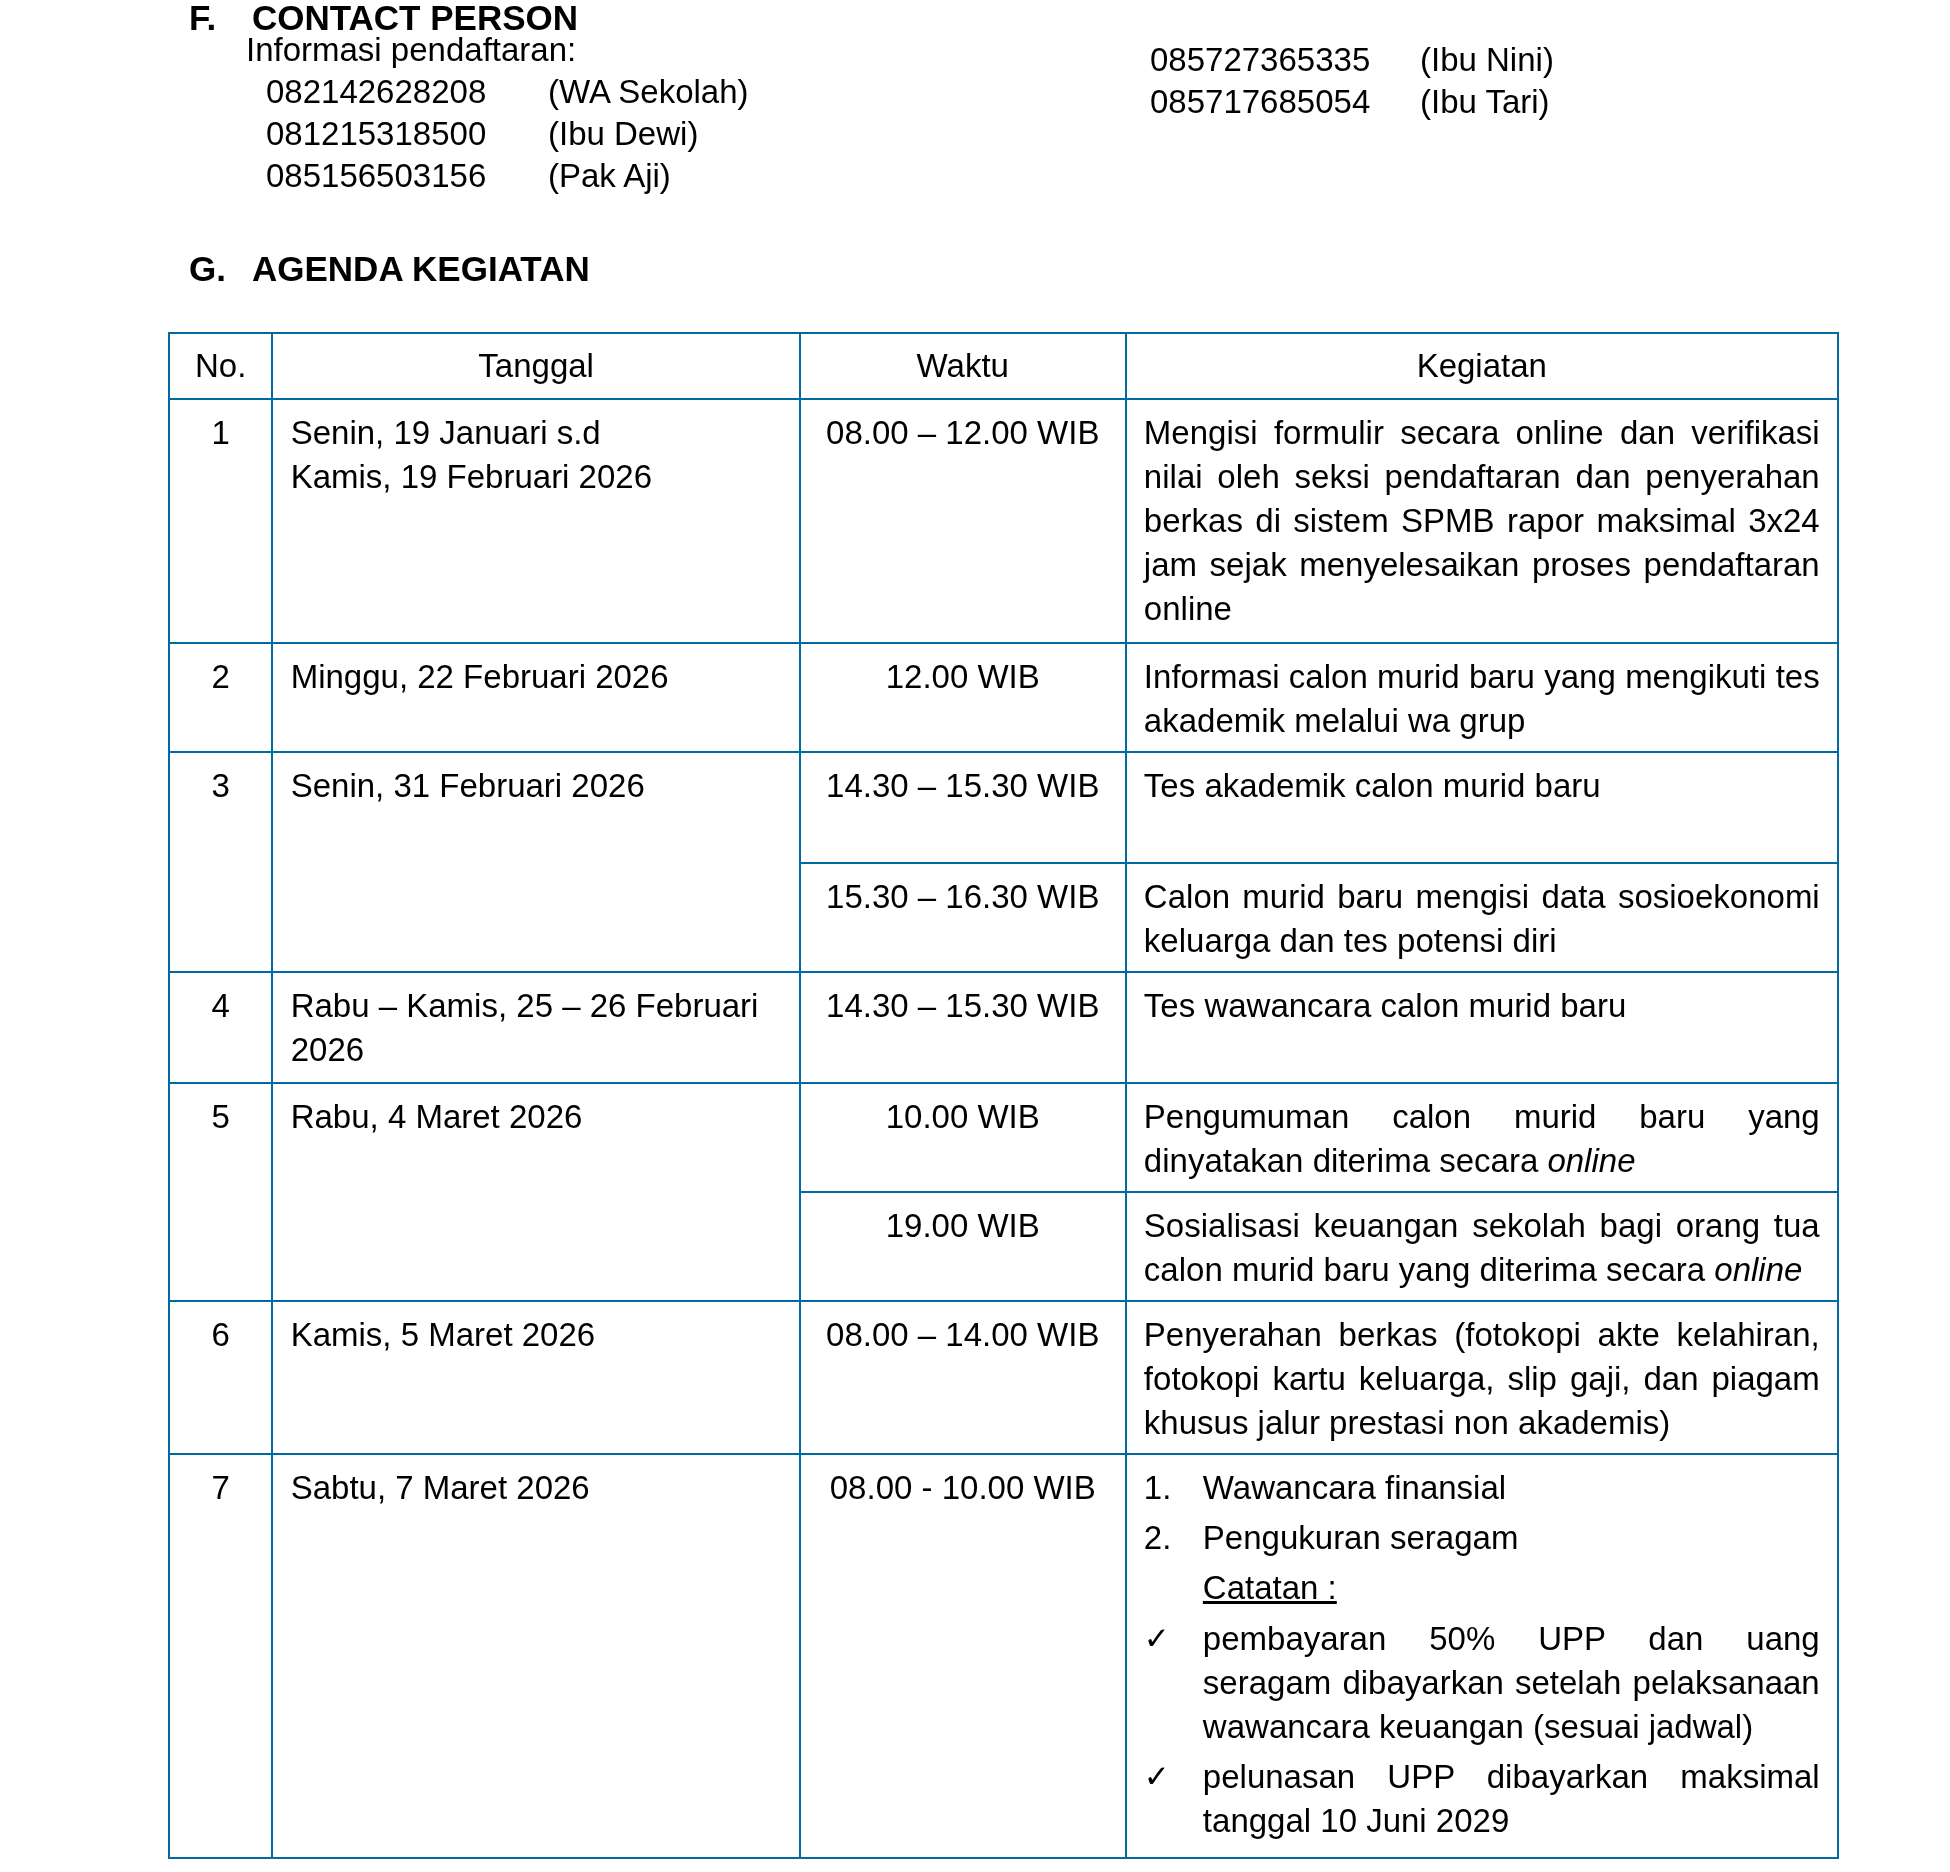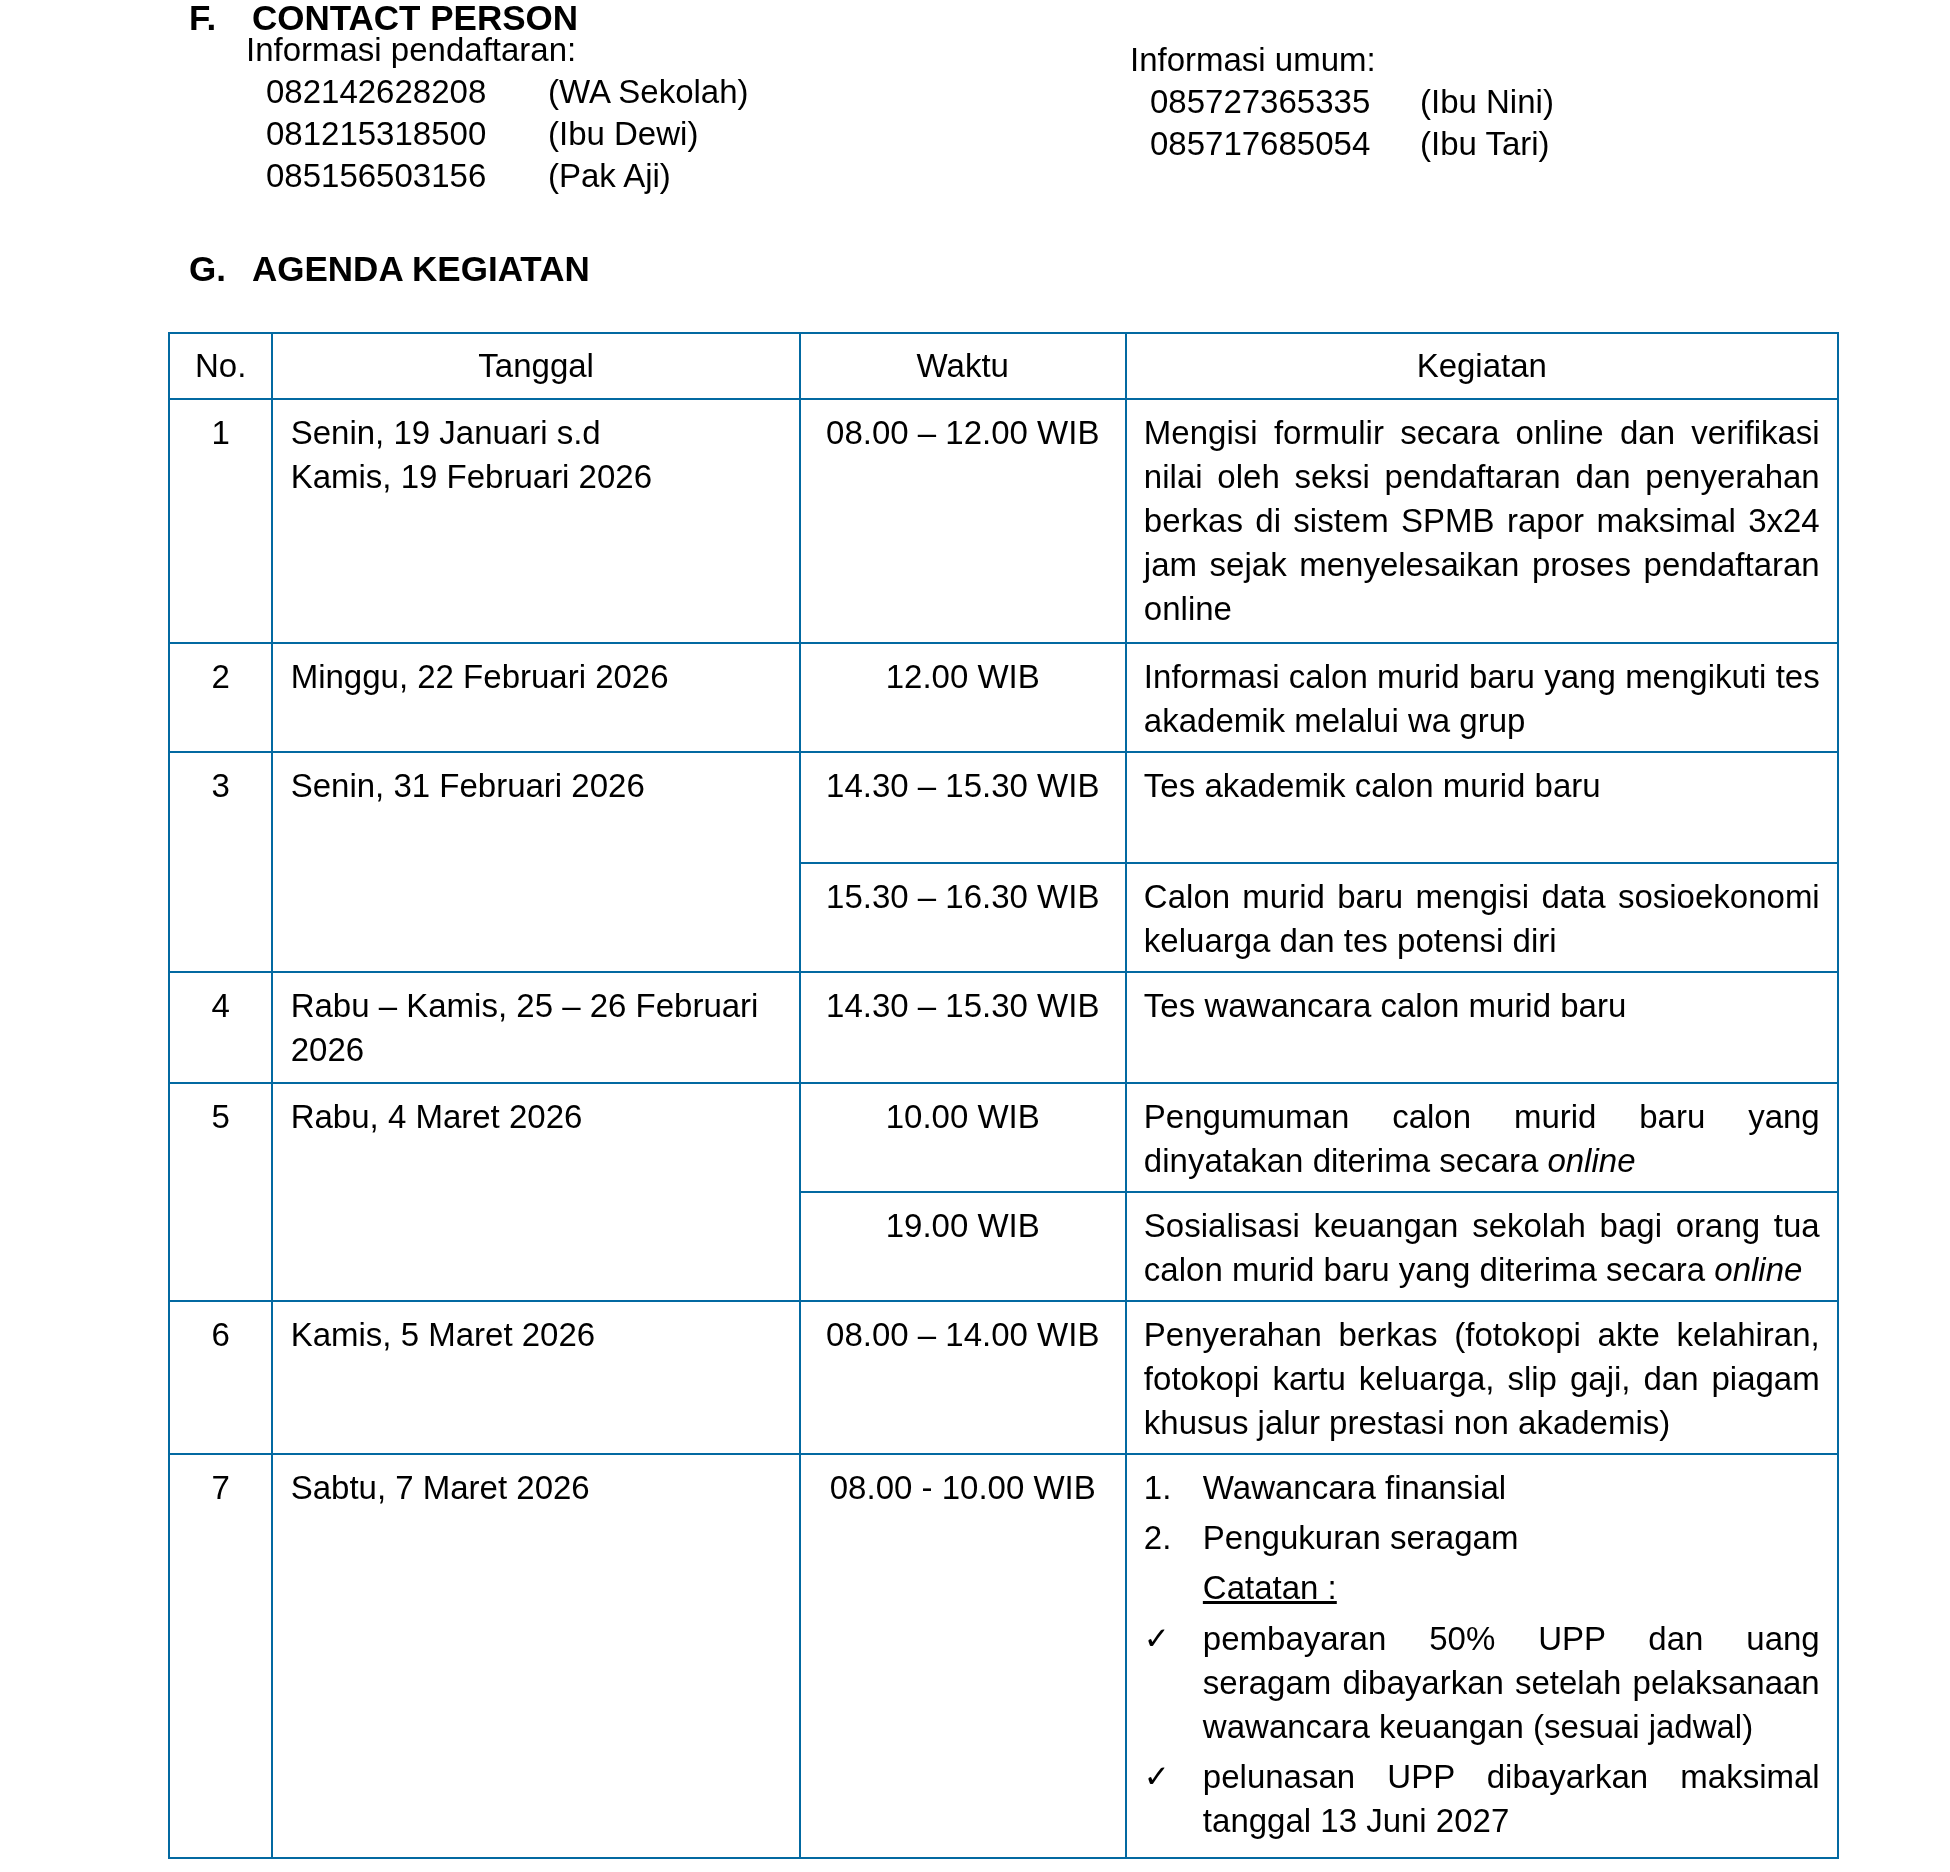--- a/index.html
+++ b/index.html
@@ -44,21 +44,20 @@
   </div>
   <div class="contact-line">
     <span class="num">081215318500</span><span>(Ibu Dewi)</span>
   </div>
   <div class="contact-line">
     <span class="num">085156503156</span><span>(Pak Aji)</span>
   </div>
 </div>
 
 <div class="abs right-col" style="left:1130px; top:39px;">
-  <div class="contact-line">Informasi umum:</div>
   <div class="contact-line">
     <span class="num">085727365335</span><span>(Ibu Nini)</span>
   </div>
   <div class="contact-line">
     <span class="num">085717685054</span><span>(Ibu Tari)</span>
   </div>
 </div>
 
 <div class="abs heading" style="left:189px; top:248px;">
   <span class="letter">G.</span><span>AGENDA KEGIATAN</span>
@@ -150,20 +149,20 @@
           </li>
         </ul>
         <span class="catatan">Catatan :</span>
         <ul class="list">
           <li>
             <span class="marker check">✓</span>
             <span class="body">pembayaran 50% UPP  dan uang seragam dibayarkan setelah pelaksanaan wawancara keuangan (sesuai jadwal)</span>
           </li>
           <li>
             <span class="marker check">✓</span>
-            <span class="body">pelunasan UPP dibayarkan maksimal tanggal 13 Juni 2027</span>
+            <span class="body">pelunasan UPP dibayarkan maksimal tanggal 10 Juni 2029</span>
           </li>
         </ul>
       </td>
     </tr>
   </tbody>
 </table>
 
 
 </body></html>

